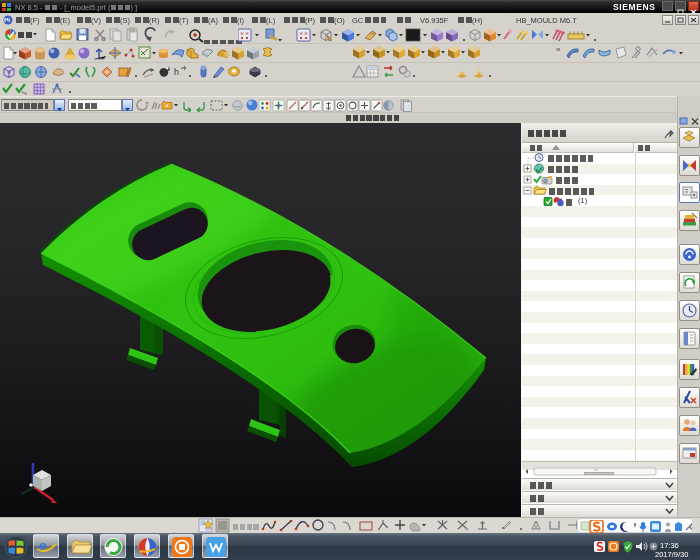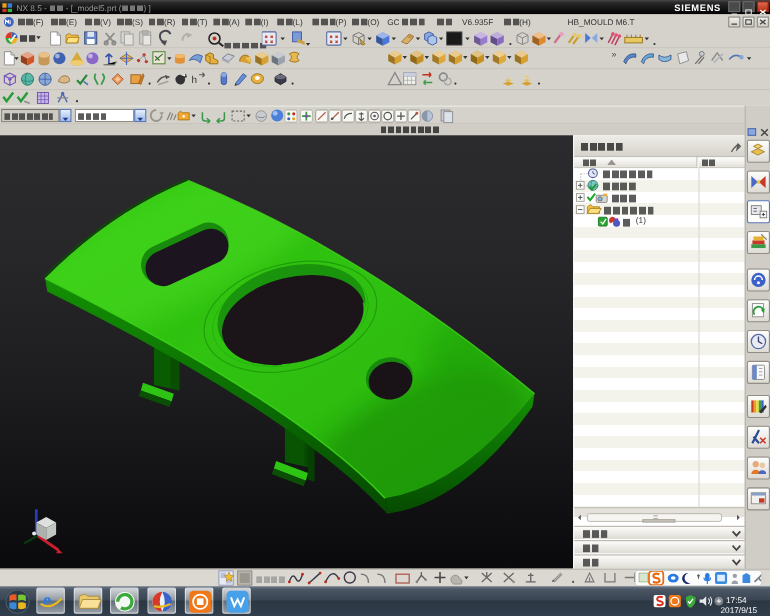--- a/index.html
+++ b/index.html
@@ -1028,15 +1028,15 @@
       </g>
   <g transform="translate(41,1)">
         <path d="M1,4 L4,4 L7,1 L7,10 L4,7 L1,7 Z" fill="#e8e8ea"></path>
         <path d="M9,3 a4,4 0 0 1 0,5 M10.5,1.5 a6,6 0 0 1 0,8" stroke="#e8e8ea" stroke-width="1" fill="none"></path>
       </g>
   <g transform="translate(55,2)">
         <circle cx="4.5" cy="4.5" r="4" fill="#c8ccd2" opacity=".5"></circle>
         <path d="M2.5,4.5 L6.5,4.5 M4.5,2.5 L4.5,6.5" stroke="#eee" stroke-width="1"></path>
       </g>
  </svg>
- <span class="ab" style="left:660px;top:8px;font-size:7.5px;color:#fff">17:54</span>
- <span class="ab" style="left:655px;top:17px;font-size:7.5px;color:#fff">2017/9/15</span>
+ <span class="ab" style="left:660px;top:8px;font-size:7.5px;color:#fff">17:36</span>
+ <span class="ab" style="left:655px;top:17px;font-size:7.5px;color:#fff">2017/9/30</span>
 </div>
 
 </body></html>

